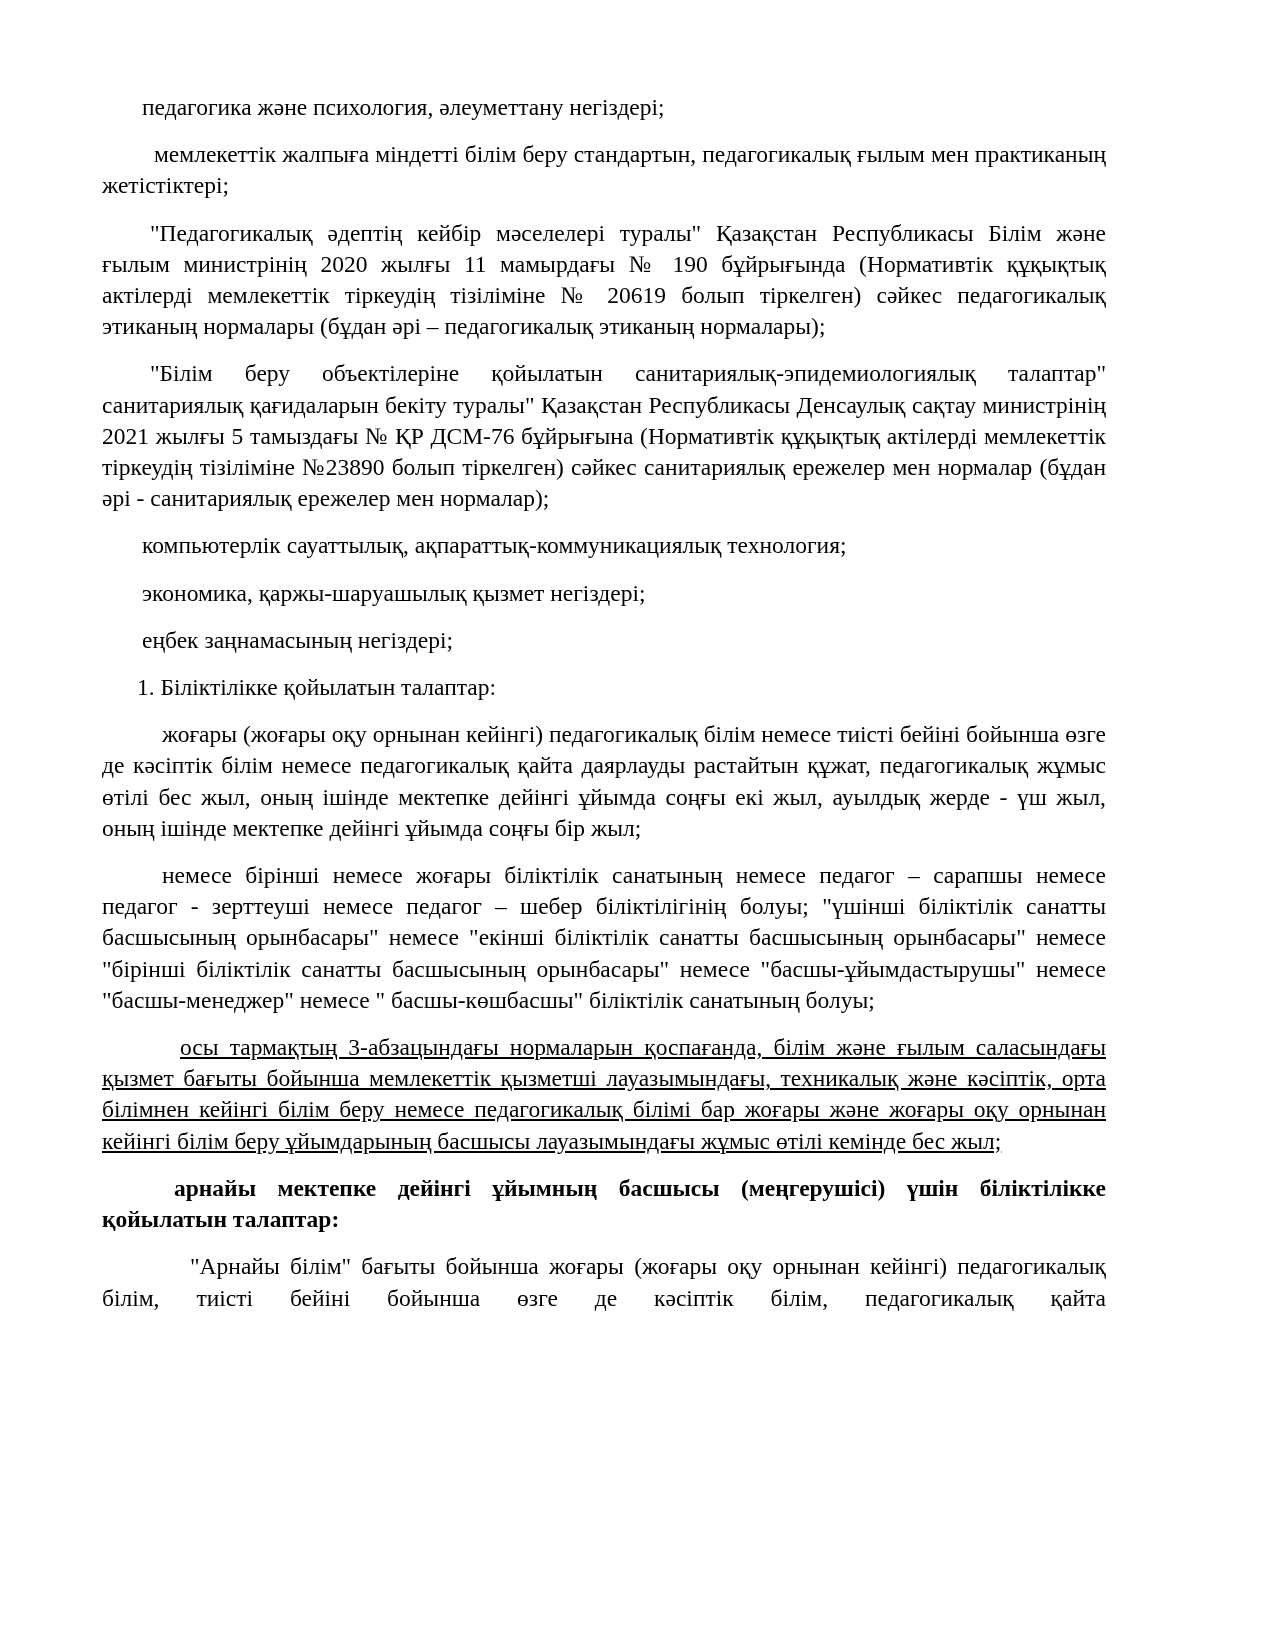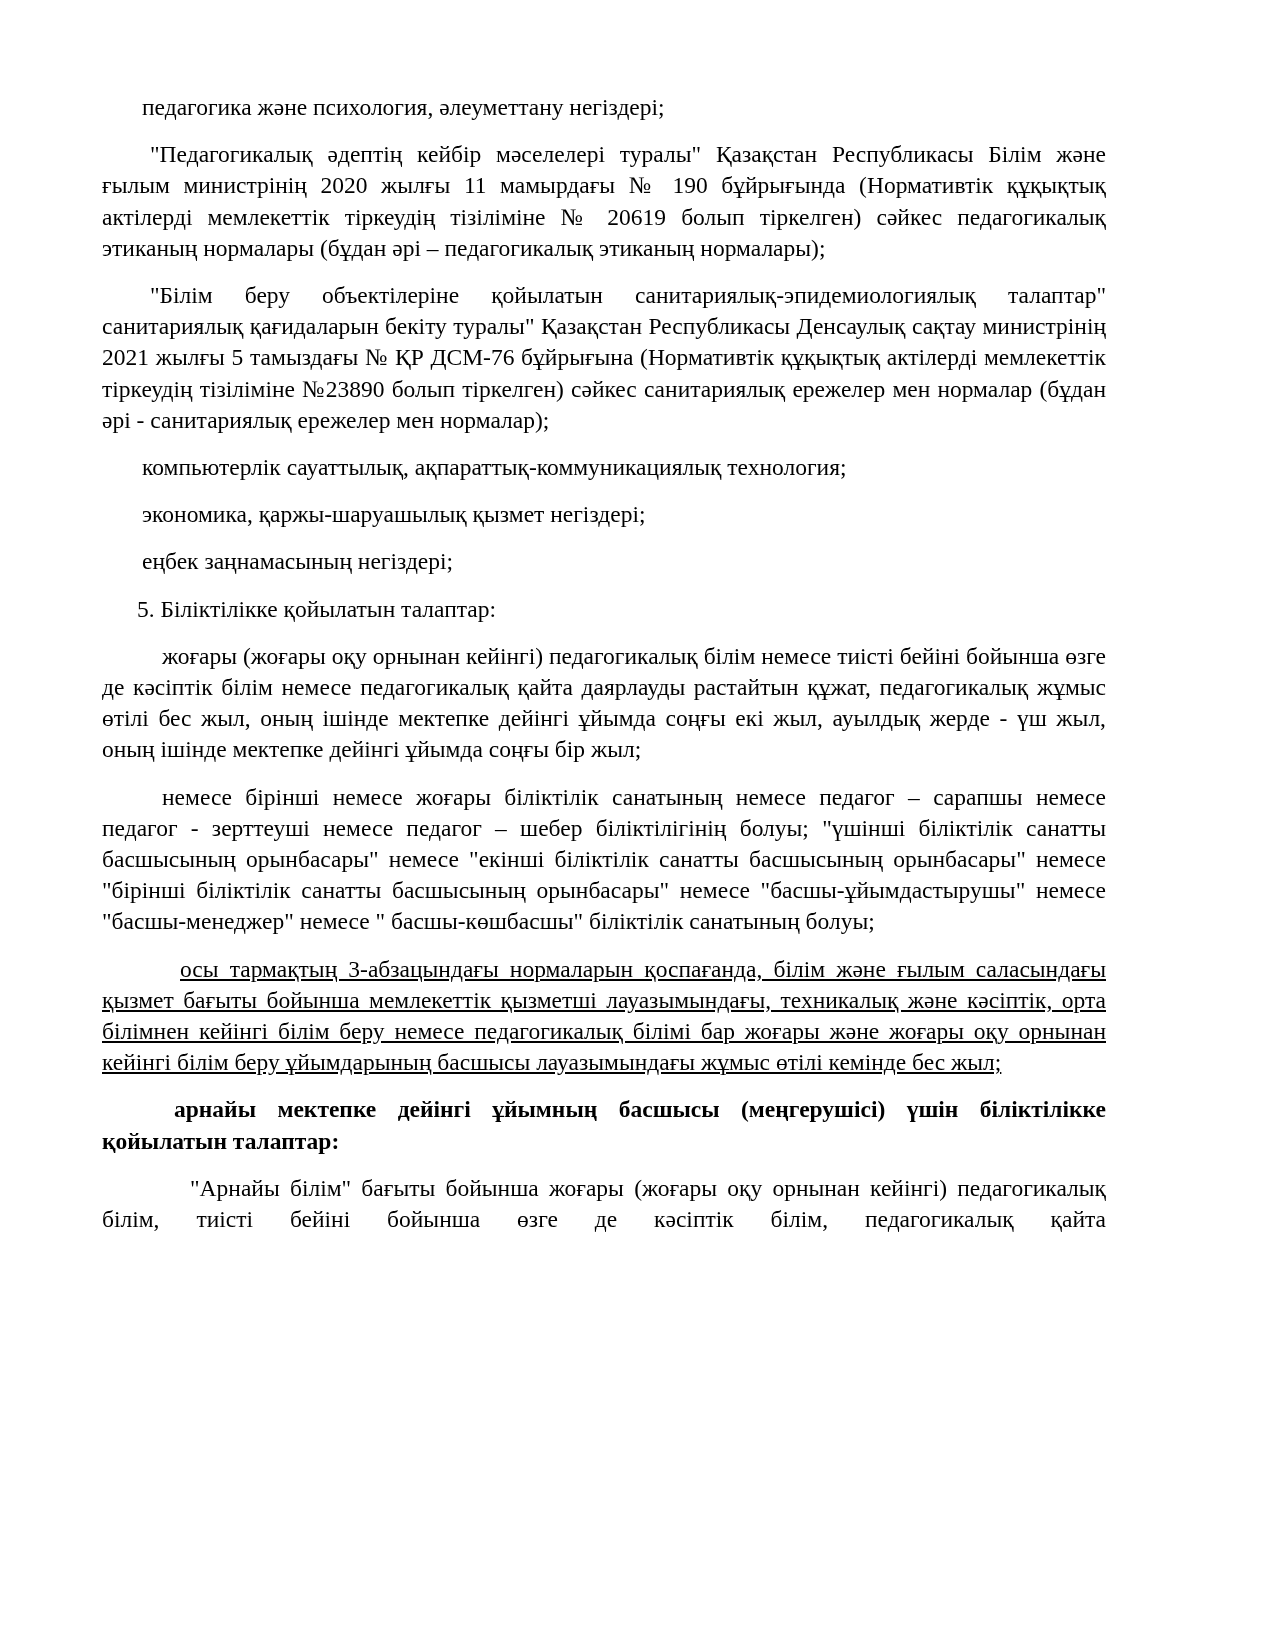--- a/index.html
+++ b/index.html
@@ -36,24 +36,25 @@
     .ind-e { text-indent: 78px; text-decoration: underline; }
     .ind-f { text-indent: 72px; font-weight: bold; }
     .ind-g { text-indent: 88px; }
     .ind-h { text-indent: 35px; }
   </style>
 </head>
 <body>
 
 <div class="page">
   <p class="p last-left ind-a">педагогика және психология, әлеуметтану негіздері;</p>
+  <p class="p last-left ind-b">мемлекеттік жалпыға міндетті білім беру стандартын, педагогикалық ғылым мен практиканың жетістіктері;</p>
   <p class="p last-left ind-c">"Педагогикалық әдептің кейбір мәселелері туралы" Қазақстан Республикасы Білім және ғылым министрінің 2020 жылғы 11 мамырдағы № 190 бұйрығында (Нормативтік құқықтық актілерді мемлекеттік тіркеудің тізіліміне № 20619 болып тіркелген) сәйкес педагогикалық этиканың нормалары (бұдан әрі – педагогикалық этиканың нормалары);</p>
   <p class="p last-left ind-c">"Білім беру объектілеріне қойылатын санитариялық-эпидемиологиялық талаптар" санитариялық қағидаларын бекіту туралы" Қазақстан Республикасы Денсаулық сақтау министрінің 2021 жылғы 5 тамыздағы № ҚР ДСМ-76 бұйрығына (Нормативтік құқықтық актілерді мемлекеттік тіркеудің тізіліміне №23890 болып тіркелген) сәйкес санитариялық ережелер мен нормалар (бұдан әрі - санитариялық ережелер мен нормалар);</p>
   <p class="p last-left ind-a">компьютерлік сауаттылық, ақпараттық-коммуникациялық технология;</p>
   <p class="p last-left ind-a">экономика, қаржы-шаруашылық қызмет негіздері;</p>
   <p class="p last-left ind-a">еңбек заңнамасының негіздері;</p>
-  <p class="p last-left ind-h">5. Біліктілікке қойылатын талаптар:</p>
+  <p class="p last-left ind-h">1. Біліктілікке қойылатын талаптар:</p>
   <p class="p last-left ind-d">жоғары (жоғары оқу орнынан кейінгі) педагогикалық білім немесе тиісті бейіні бойынша өзге де кәсіптік білім немесе педагогикалық қайта даярлауды растайтын құжат, педагогикалық жұмыс өтілі бес жыл, оның ішінде мектепке дейінгі ұйымда соңғы екі жыл, ауылдық жерде - үш жыл, оның ішінде мектепке дейінгі ұйымда соңғы бір жыл;</p>
   <p class="p last-left ind-d">немесе бірінші немесе жоғары біліктілік санатының немесе педагог – сарапшы немесе педагог - зерттеуші немесе педагог – шебер біліктілігінің болуы; "үшінші біліктілік санатты басшысының орынбасары" немесе "екінші біліктілік санатты басшысының орынбасары" немесе "бірінші біліктілік санатты басшысының орынбасары" немесе "басшы-ұйымдастырушы" немесе "басшы-менеджер" немесе " басшы-көшбасшы" біліктілік санатының болуы;</p>
   <p class="p last-left ind-e">осы тармақтың 3-абзацындағы нормаларын қоспағанда, білім және ғылым саласындағы қызмет бағыты бойынша мемлекеттік қызметші лауазымындағы, техникалық және кәсіптік, орта білімнен кейінгі білім беру немесе педагогикалық білімі бар жоғары және жоғары оқу орнынан кейінгі білім беру ұйымдарының басшысы лауазымындағы жұмыс өтілі кемінде бес жыл;</p>
   <p class="p last-left ind-f">арнайы мектепке дейінгі ұйымның басшысы (меңгерушісі) үшін біліктілікке қойылатын талаптар:</p>
   <p class="p ind-g" style="text-align-last: justify;">"Арнайы білім" бағыты бойынша жоғары (жоғары оқу орнынан кейінгі) педагогикалық білім, тиісті бейіні бойынша өзге де кәсіптік білім, педагогикалық қайта</p>
 </div>
 
 </body></html>

